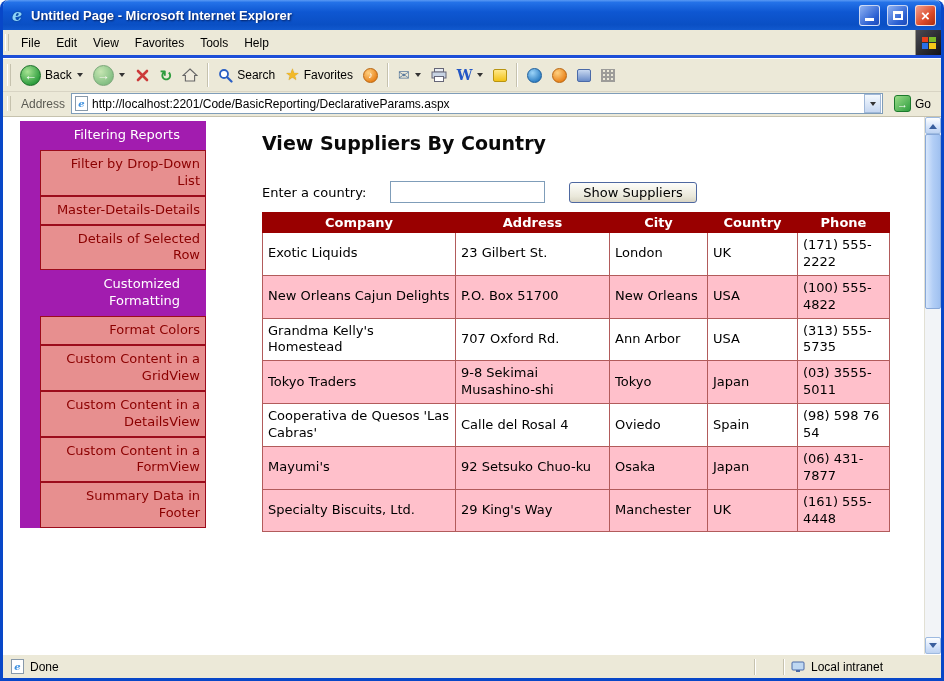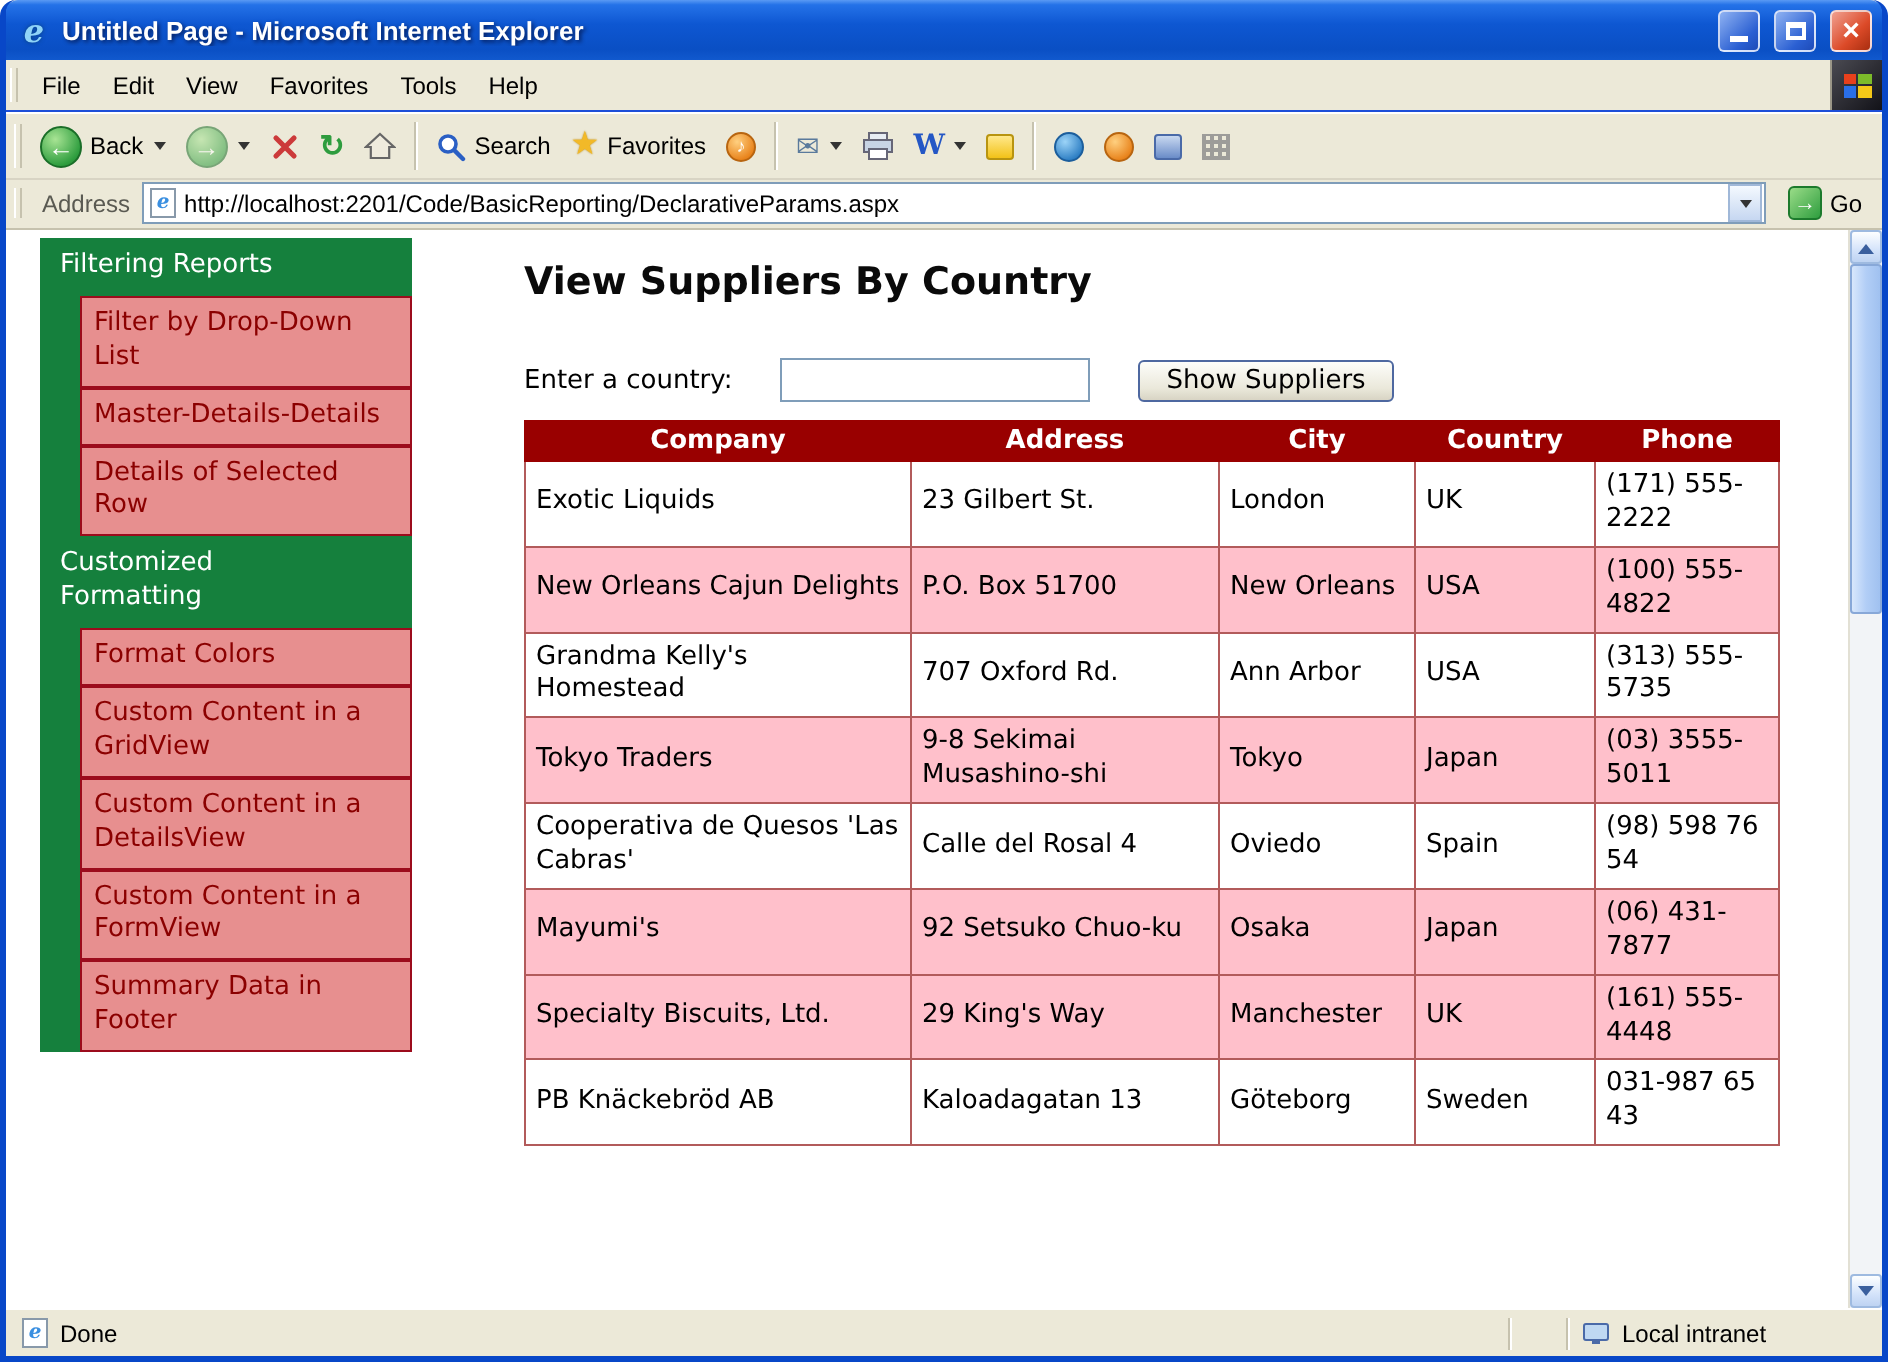--- a/index.html
+++ b/index.html
@@ -18,21 +18,21 @@
     text-shadow:1px 1px 2px rgba(0,0,30,.65); }
   .winbtn { width:21px; height:21px; border-radius:3px; border:1px solid rgba(255,255,255,.75);
     display:grid; place-items:center; margin-left:2px; }
   .winbtn.blue { background:linear-gradient(135deg,#8FB2F2,#2A5FD2 70%,#1E4BB8); }
   .winbtn.red  { background:linear-gradient(135deg,#F0A090,#DC4A28 60%,#A82E10); }
   .glyph-min { width:9px; height:3px; background:#fff; align-self:end; margin-bottom:4px; }
   .glyph-max { width:10px; height:9px; border:2px solid #fff; border-top-width:3px; }
   .glyph-close { color:#fff; font-size:15px; font-weight:bold; line-height:1; }
 
   
-  .menubar { flex:0 0 25px; display:flex; align-items:center; background:#ECE9D8; border-bottom:1px solid #1d4ed8; }
+  .menubar { flex:0 0 25px; display:flex; align-items:center; background:#ECE9D8; border-bottom:3px solid #1d4ed8; }
   .grip { width:4px; height:70%; border-left:1px solid #fff; border-right:1px solid #C6C2AE; margin:0 4px 0 2px; }
   .menu-item { padding:4px 8px; font-size:12px; color:#000; }
   .menubar .spacer { flex:1; }
   .winlogo { width:26px; height:25px; background:linear-gradient(135deg,#4A4A52,#121218); border-left:1px solid #9B9788;
     display:grid; place-items:center; }
   .flag { width:14px; height:12px; display:grid; grid-template:1fr 1fr / 1fr 1fr; gap:1px; }
   .flag i { display:block; }
   .flag .r{background:#E8401C}.flag .g{background:#7CBB2A}.flag .b{background:#2A6FE8}.flag .y{background:#F4C818}
 
   
@@ -72,21 +72,21 @@
   .addr-drop { width:17px; height:19px; background:linear-gradient(#F4F9FE,#C6D7F1); border:1px solid #A0B8D8;
     display:grid; place-items:center; }
   .go-btn { display:flex; align-items:center; gap:4px; font-size:12px; padding:1px 5px; }
   .go-sq { width:17px; height:17px; border-radius:3px; background:linear-gradient(135deg,#9ADC88,#2F9E3F);
     border:1px solid #1C7A2C; color:#fff; display:grid; place-items:center; font-size:11px; font-weight:bold; }
 
   
   .content { flex:1; display:flex; background:#fff; overflow:hidden; }
   .page { flex:1; display:flex; align-items:flex-start; overflow:hidden; font-family:"DejaVu Sans",sans-serif; }
 
-  .sidebar { flex:0 0 186px; width:186px; margin:4px 0 0 17px; background:#15803d; }
+  .sidebar { flex:0 0 186px; width:186px; margin:4px 0 0 17px; background:#a21caf;text-align:right; }
   .sb-header { color:#fff; font-size:13px; padding:6px 26px 6px 10px; line-height:1.3; cursor:default; }
   .sb-item { margin-left:20px; background:#E78F8F; color:#8B0000; font-size:13px; line-height:1.3;
     padding:5px 5px 5px 6px; border:1px solid #9C0C1C; cursor:pointer; }
 
   .main { flex:1; padding:15px 0 0 56px; }
   .page-title { font-size:19px; font-weight:bold; color:#0A0A0A; margin-bottom:27px; font-family:"DejaVu Sans",sans-serif; }
   .form-row { display:flex; align-items:center; gap:24px; margin-bottom:9px; font-size:13px; color:#000; }
   .country-input { width:155px; height:22px; border:1px solid #7F9DB9; font-size:13px; padding:2px 4px;
     font-family:"DejaVu Sans",sans-serif; }
   .show-btn { font-size:13px; font-family:"DejaVu Sans",sans-serif; padding:2px 13px; color:#000;
@@ -331,27 +331,20 @@
                 <td>Japan</td>
                 <td>(06) 431-7877</td>
               </tr>
               <tr class="alt">
                 <td>Specialty Biscuits, Ltd.</td>
                 <td>29 King's Way</td>
                 <td>Manchester</td>
                 <td>UK</td>
                 <td>(161) 555-4448</td>
               </tr>
-              <tr>
-                <td>PB Knäckebröd AB</td>
-                <td>Kaloadagatan 13</td>
-                <td>Göteborg</td>
-                <td>Sweden</td>
-                <td>031-987 65 43</td>
-              </tr>
             </tbody>
         </table>
       </div>
     </div>
 
     <div class="vscroll">
       <span class="sb-arrow">
           <span class="tri-up"></span>
         </span>
       <span class="sb-thumb"></span>

